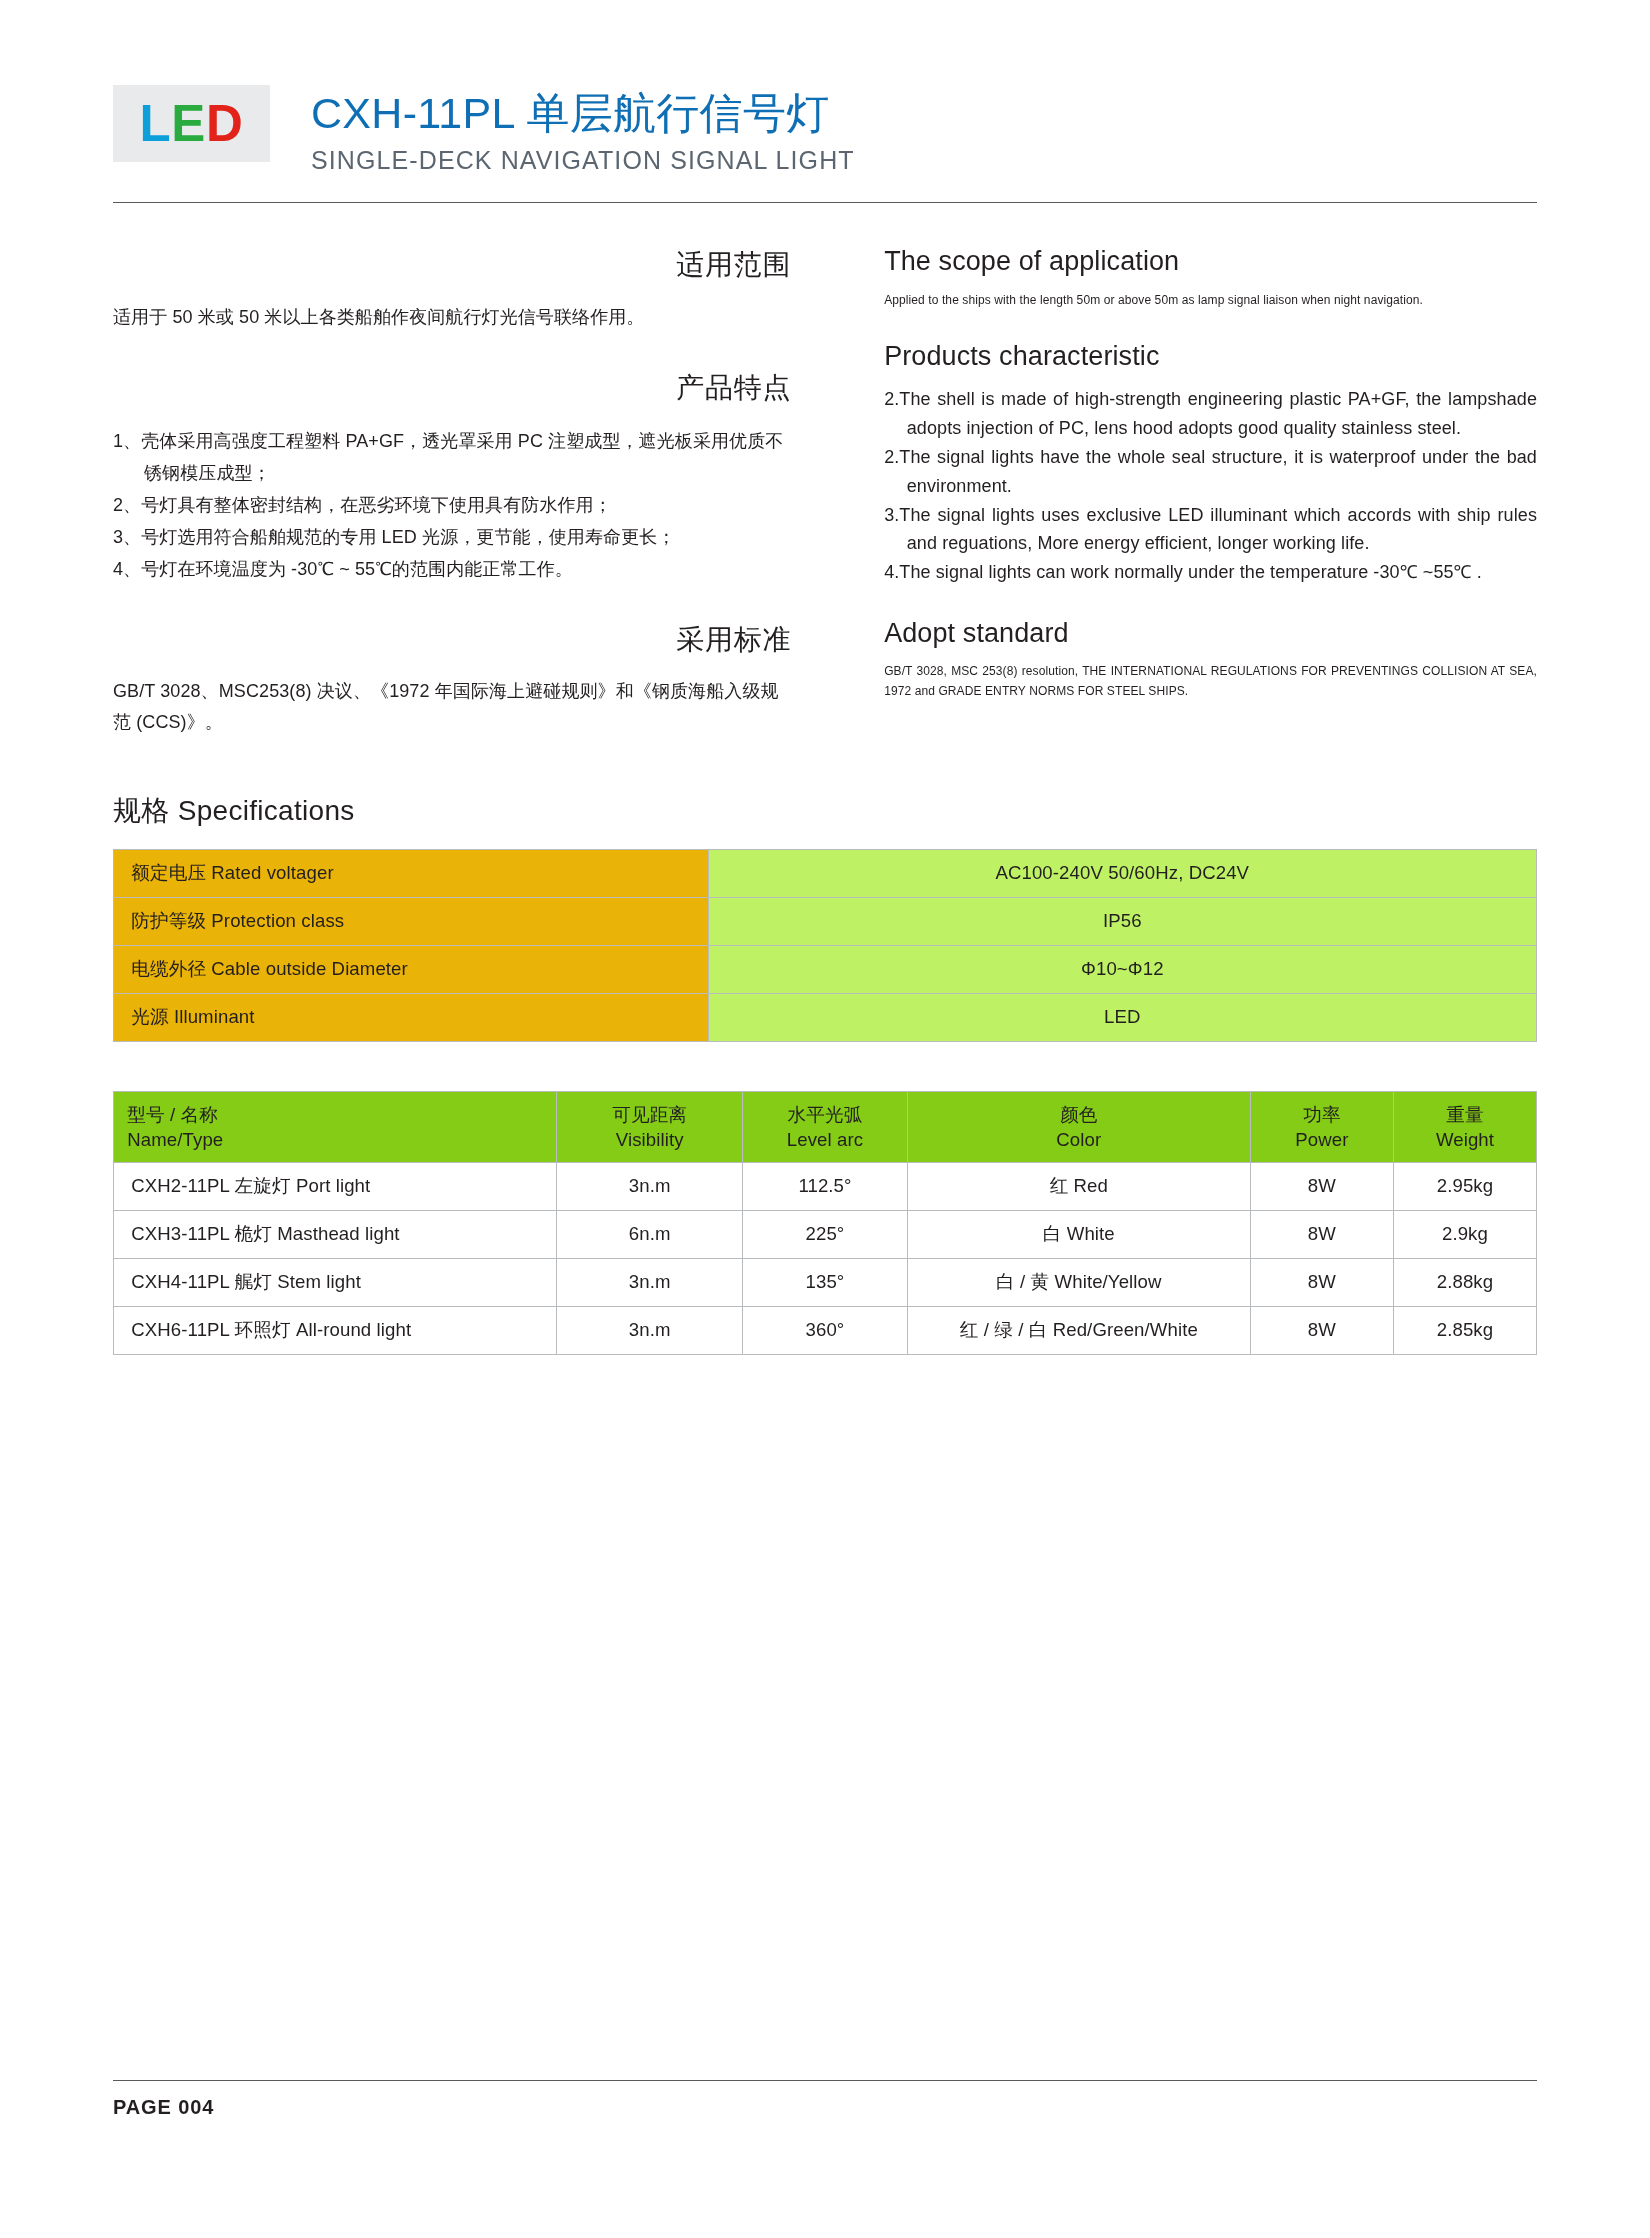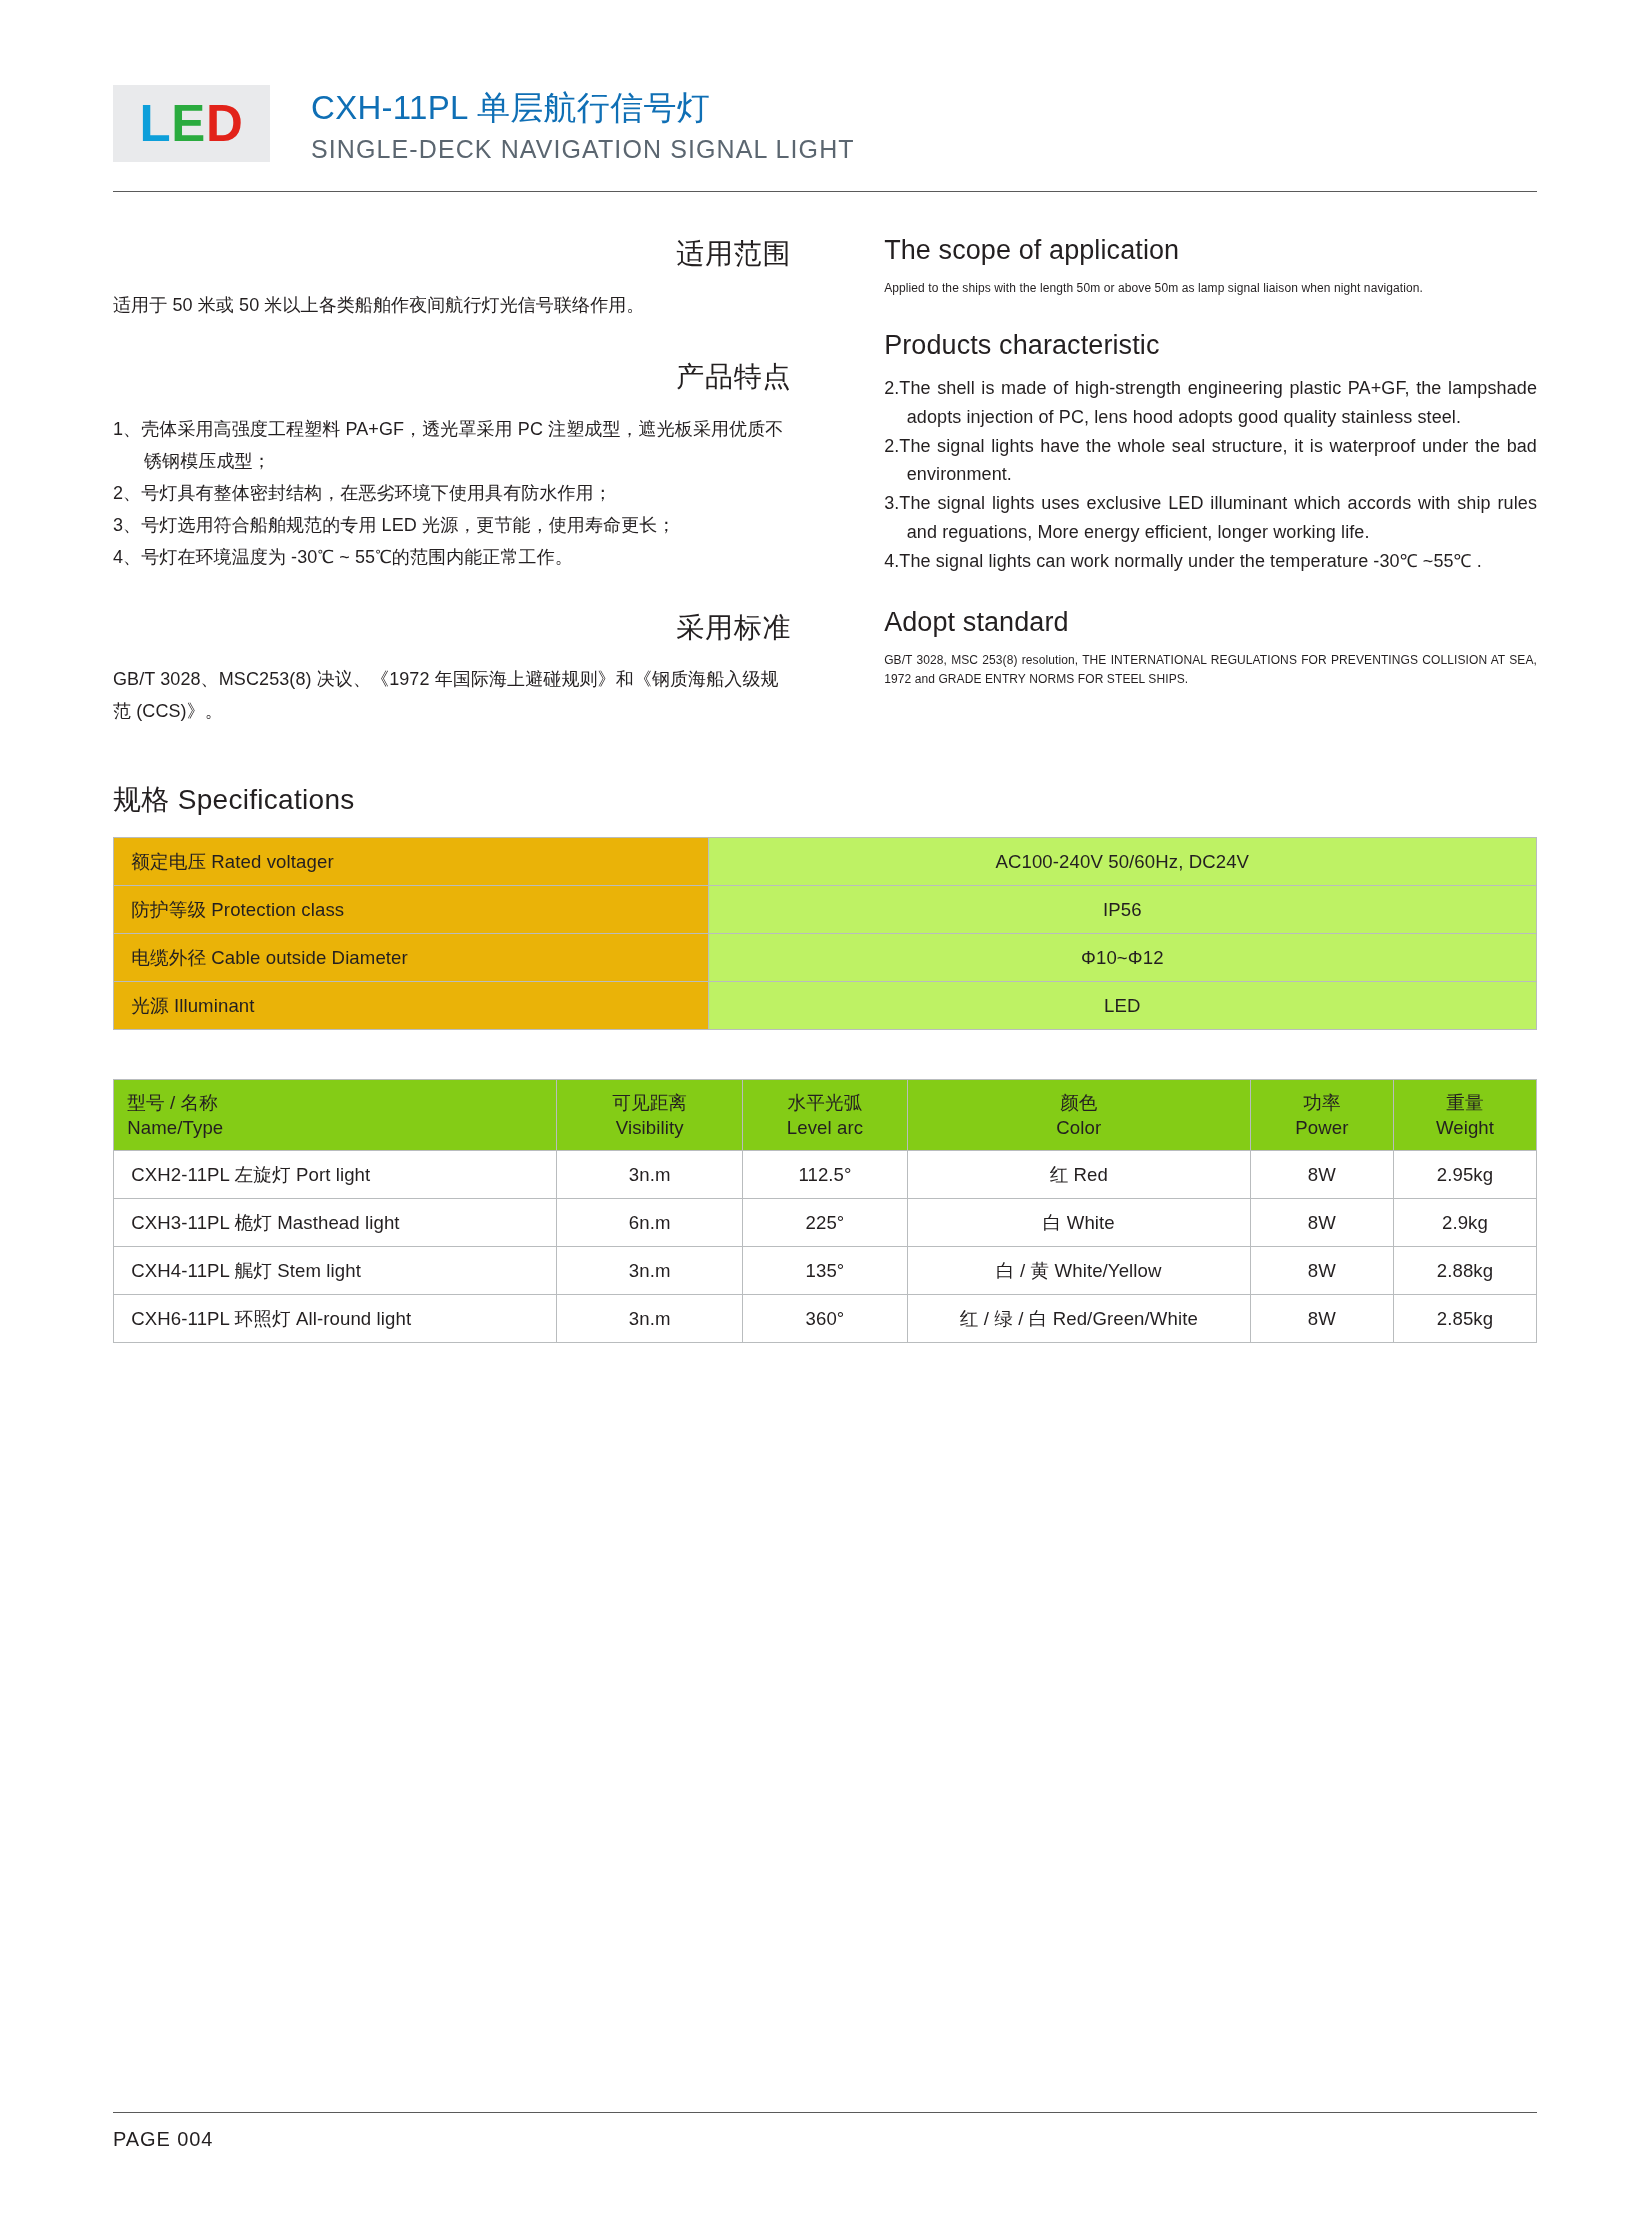--- a/index.html
+++ b/index.html
@@ -42,21 +42,21 @@
     font-family: "Liberation Sans", sans-serif;
   }
   .logo .l { color: #0d9fda; }
   .logo .e { color: #2aab3f; }
   .logo .d { color: #e2231a; }
   .title-block {
     margin-left: 41px;
     padding-top: 4px;
   }
   .title-cn {
-    font-size: 33px;
+    font-size: 43px;
     color: #0f6fb5;
     line-height: 1.15;
     letter-spacing: 0.3px;
   }
   .title-en {
     font-size: 25px;
     color: #5b6670;
     letter-spacing: 1.1px;
     margin-top: 8px;
   }
@@ -190,21 +190,22 @@
   .c-arc    { width: 153px; }
   .c-color  { width: 319px; }
   .c-power  { width: 133px; }
   .c-weight { width: 133px; }
 
   
   .footer {
     position: absolute;
     left: 113px;
     right: 113px;
-    bottom: 88px;
+    bottom: 120px;
+    font-weight: bold;
   }
   .rule-bottom {
     border-top: 1.3px solid #5a5a5a;
   }
   .page-num {
     font-size: 20px;
     letter-spacing: 0.9px;
     margin-top: 14.6px;
   }
 </style>

